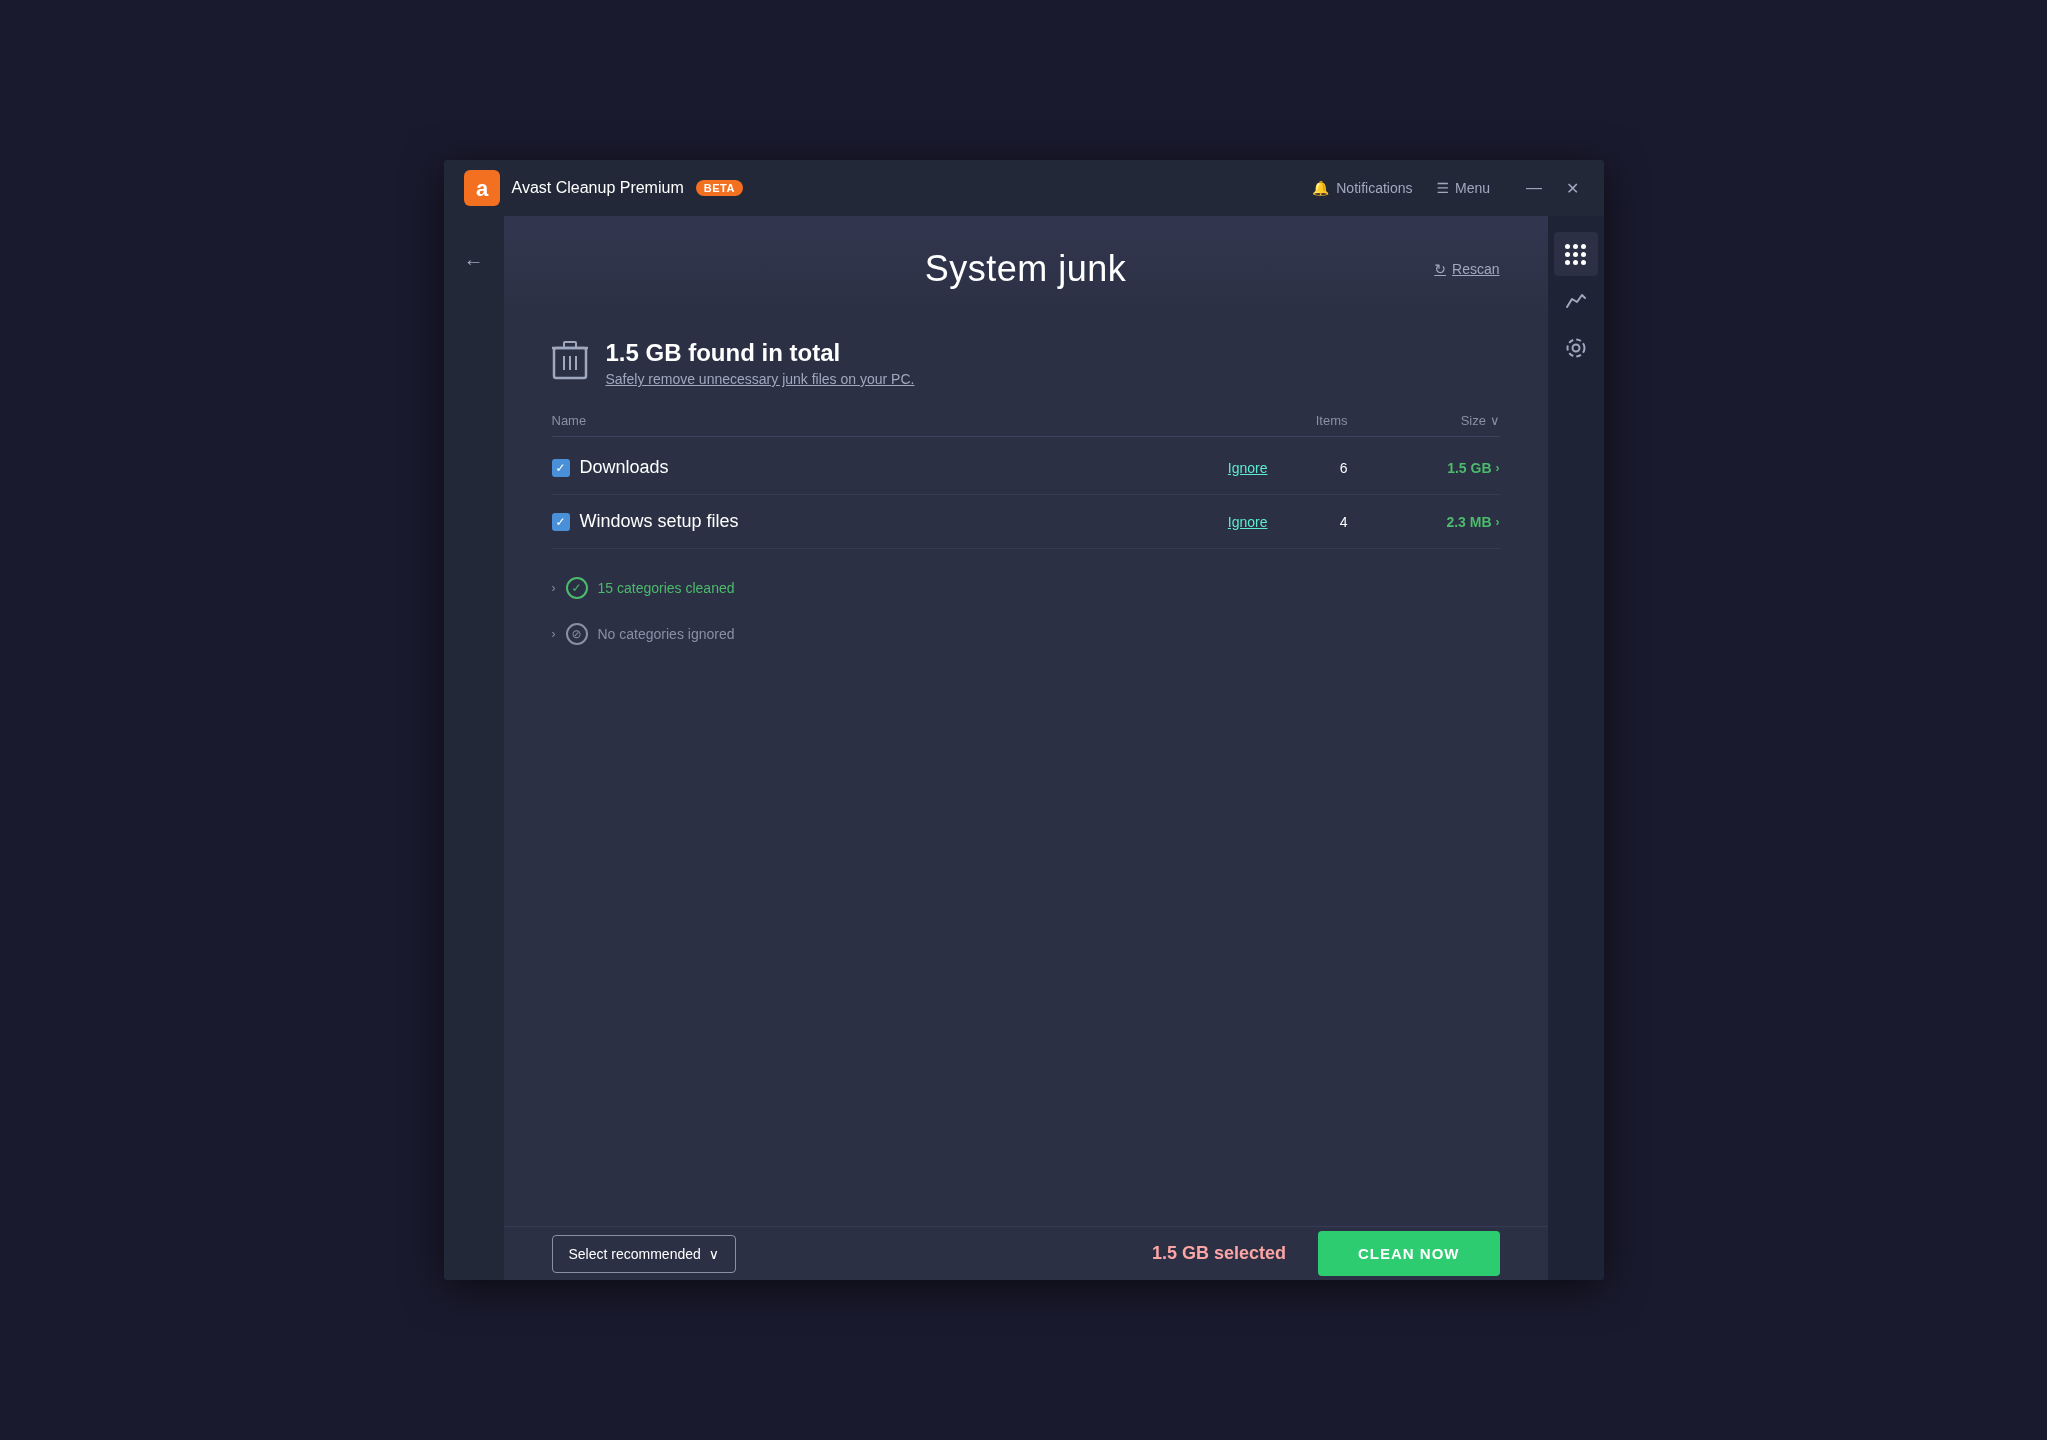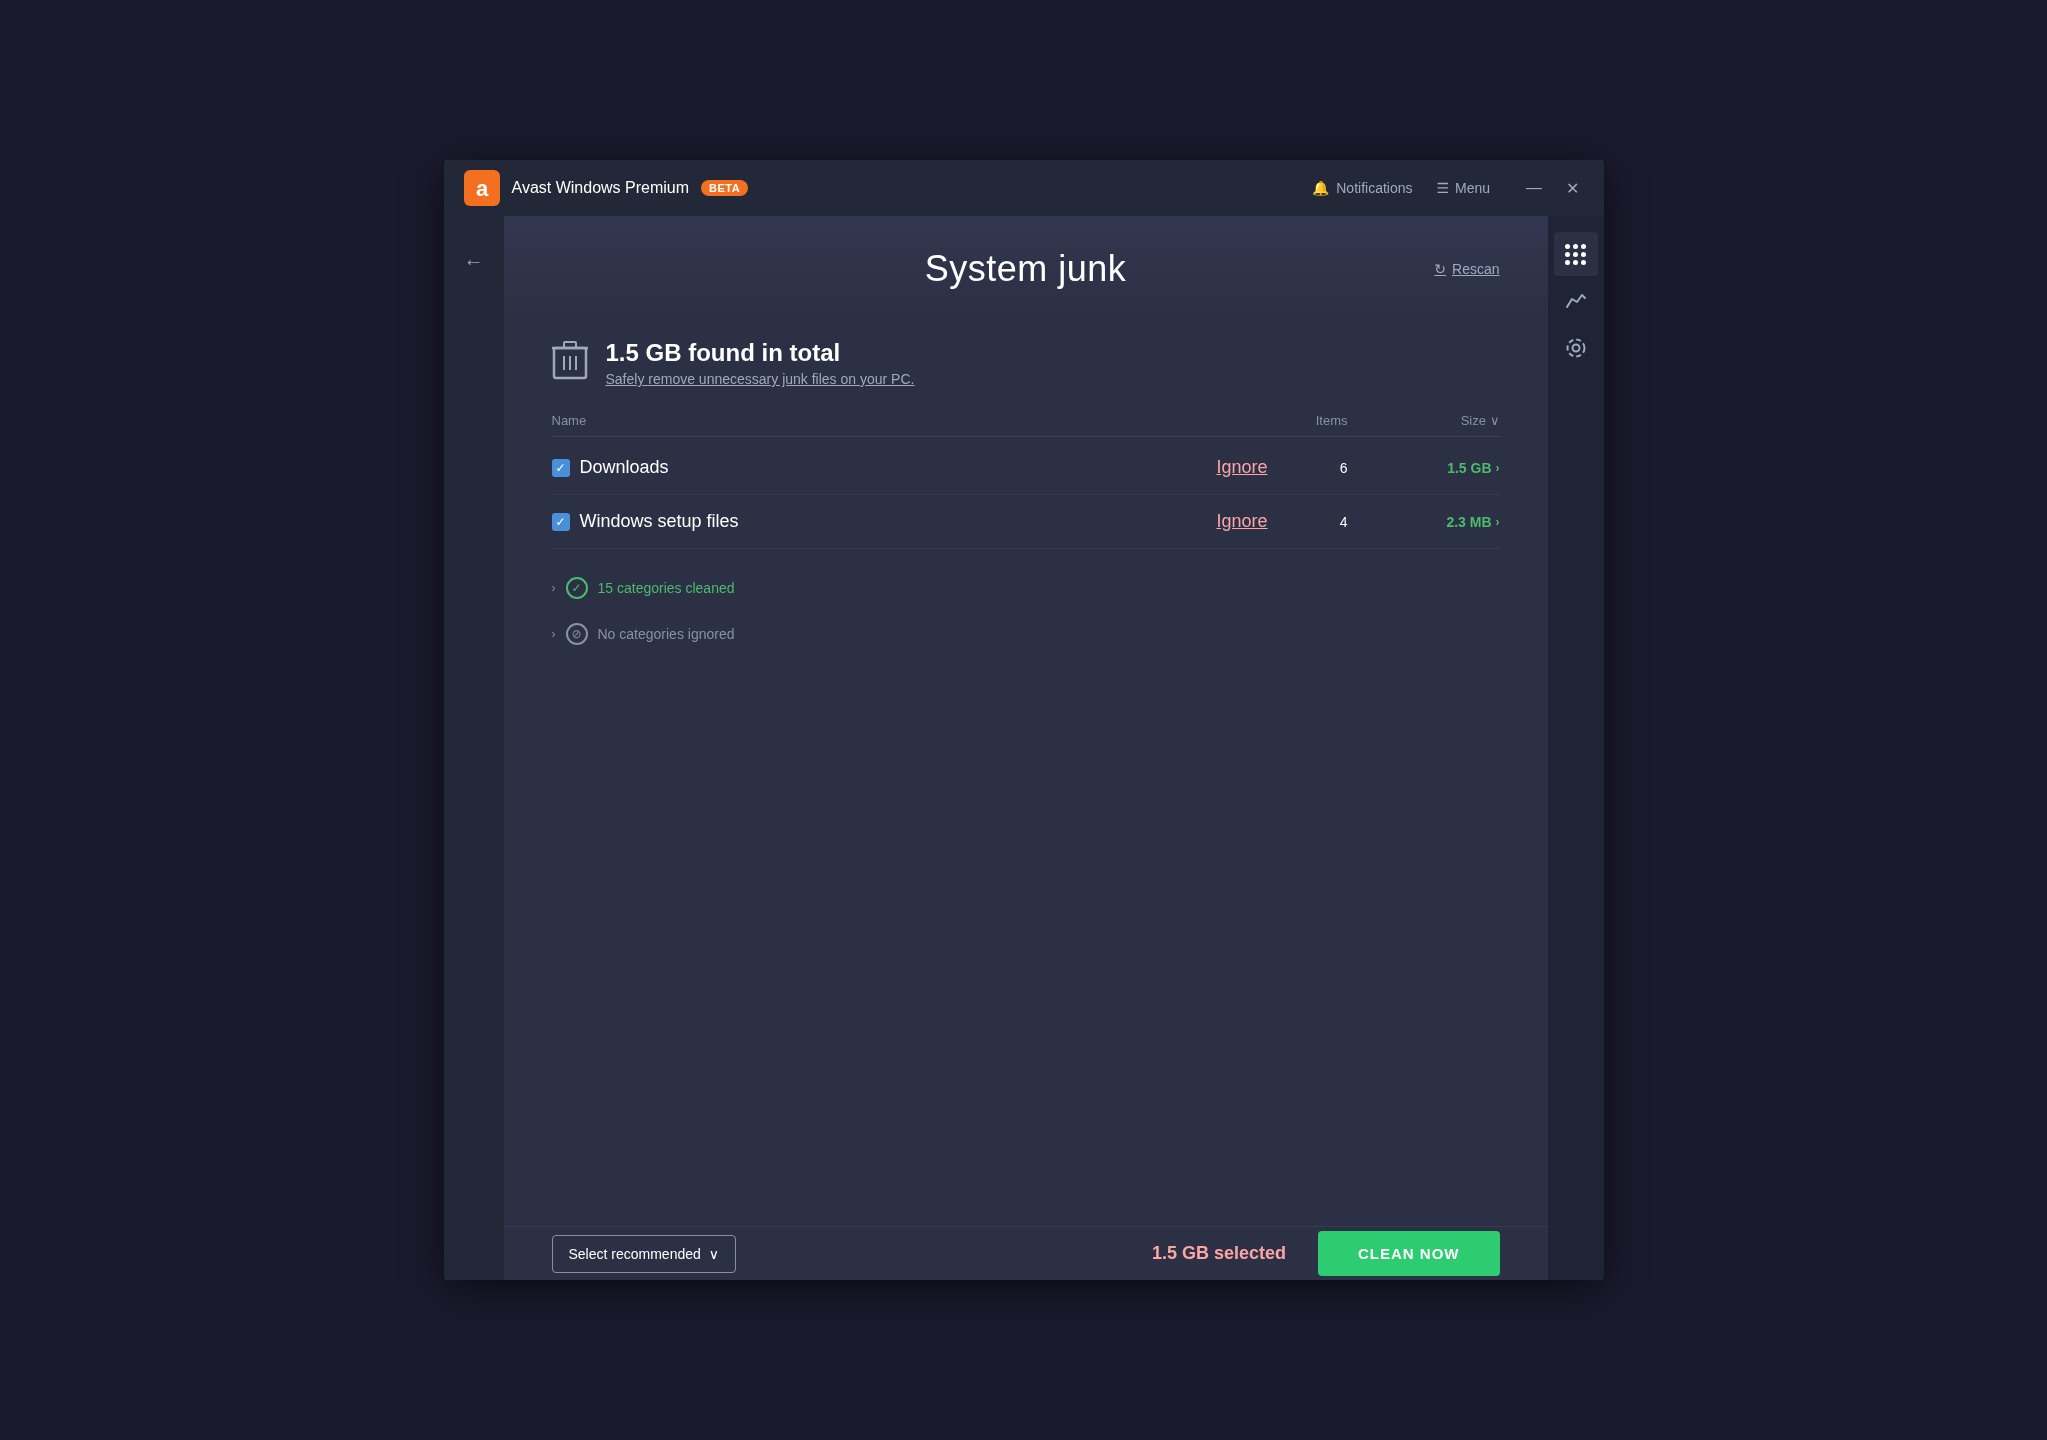--- a/index.html
+++ b/index.html
@@ -242,22 +242,22 @@
     .checkbox-check {
       color: white;
       font-size: 12px;
     }
     .row-label {
       color: #ffffff;
       font-size: 18px;
       font-weight: 500;
     }
     .ignore-btn {
-      color: #fca5a5;
-      font-size: 18px;
+      color: #5eead4;
+      font-size: 14px;
       text-decoration: underline;
       cursor: pointer;
       background: none;
       border: none;
       padding: 0 12px;
     }
     .row-items {
       width: 100px;
       color: #ffffff;
       font-size: 14px;
@@ -409,21 +409,21 @@
 
 <div class="app-window">
 
   <div class="title-bar">
     <div class="title-bar-left">
 
       <svg class="avast-logo" viewBox="0 0 36 36">
         <rect width="36" height="36" rx="6" fill="#f37021"></rect>
         <text x="18" y="26" text-anchor="middle" fill="white" font-size="22" font-weight="bold">a</text>
       </svg>
-      <span class="app-title">Avast Windows Premium</span>
+      <span class="app-title">Avast Cleanup Premium</span>
       <span class="beta-badge">BETA</span>
     </div>
     <div class="title-bar-right">
       <button class="title-bar-btn">
         <span>🔔</span>
         <span>Notifications</span>
       </button>
       <button class="title-bar-btn">
         <span>☰</span>
         <span>Menu</span>

